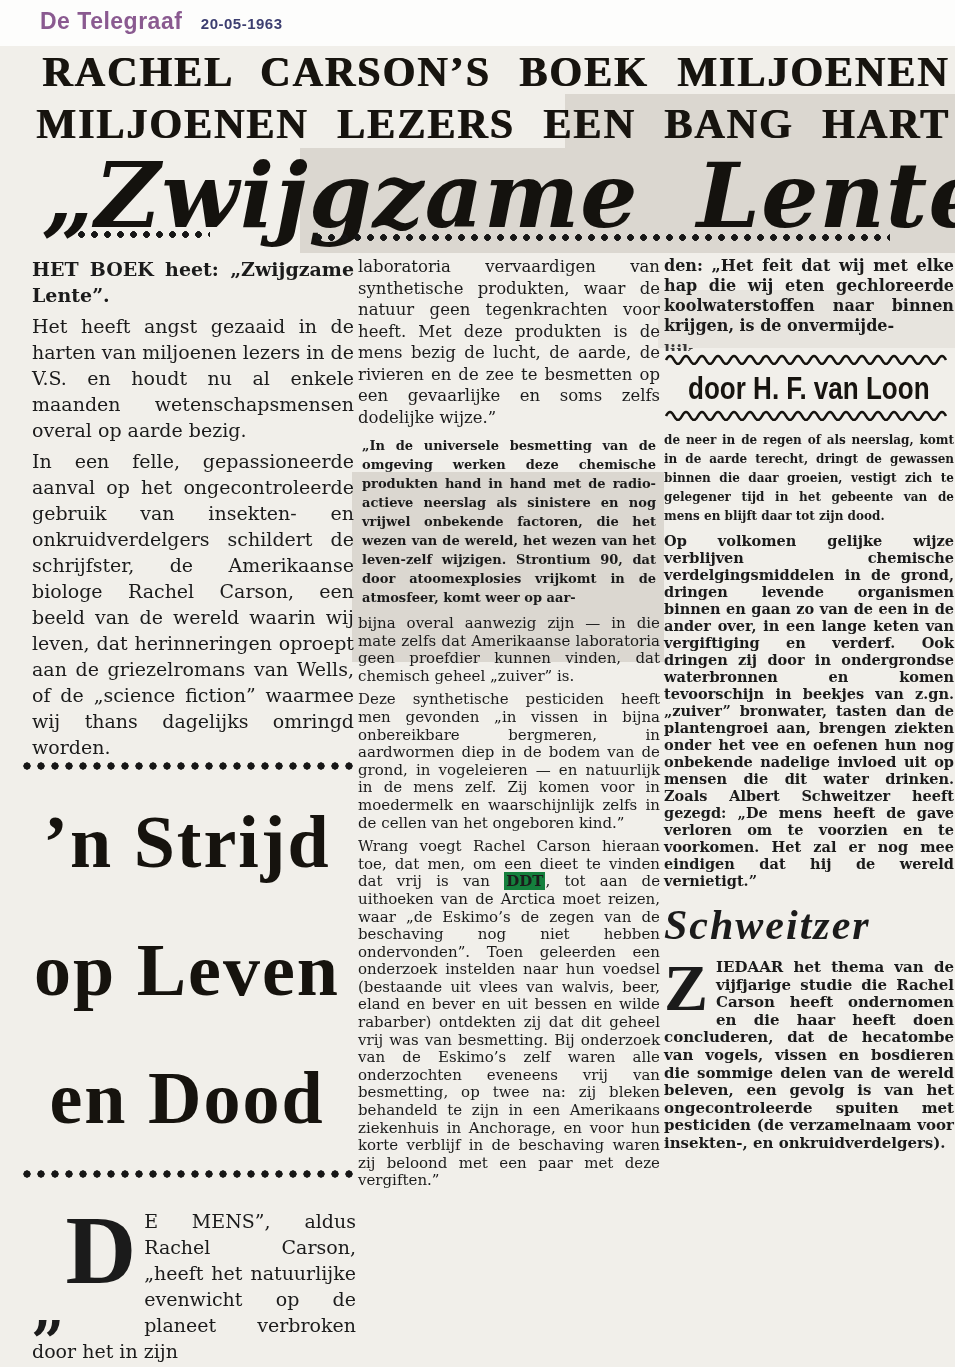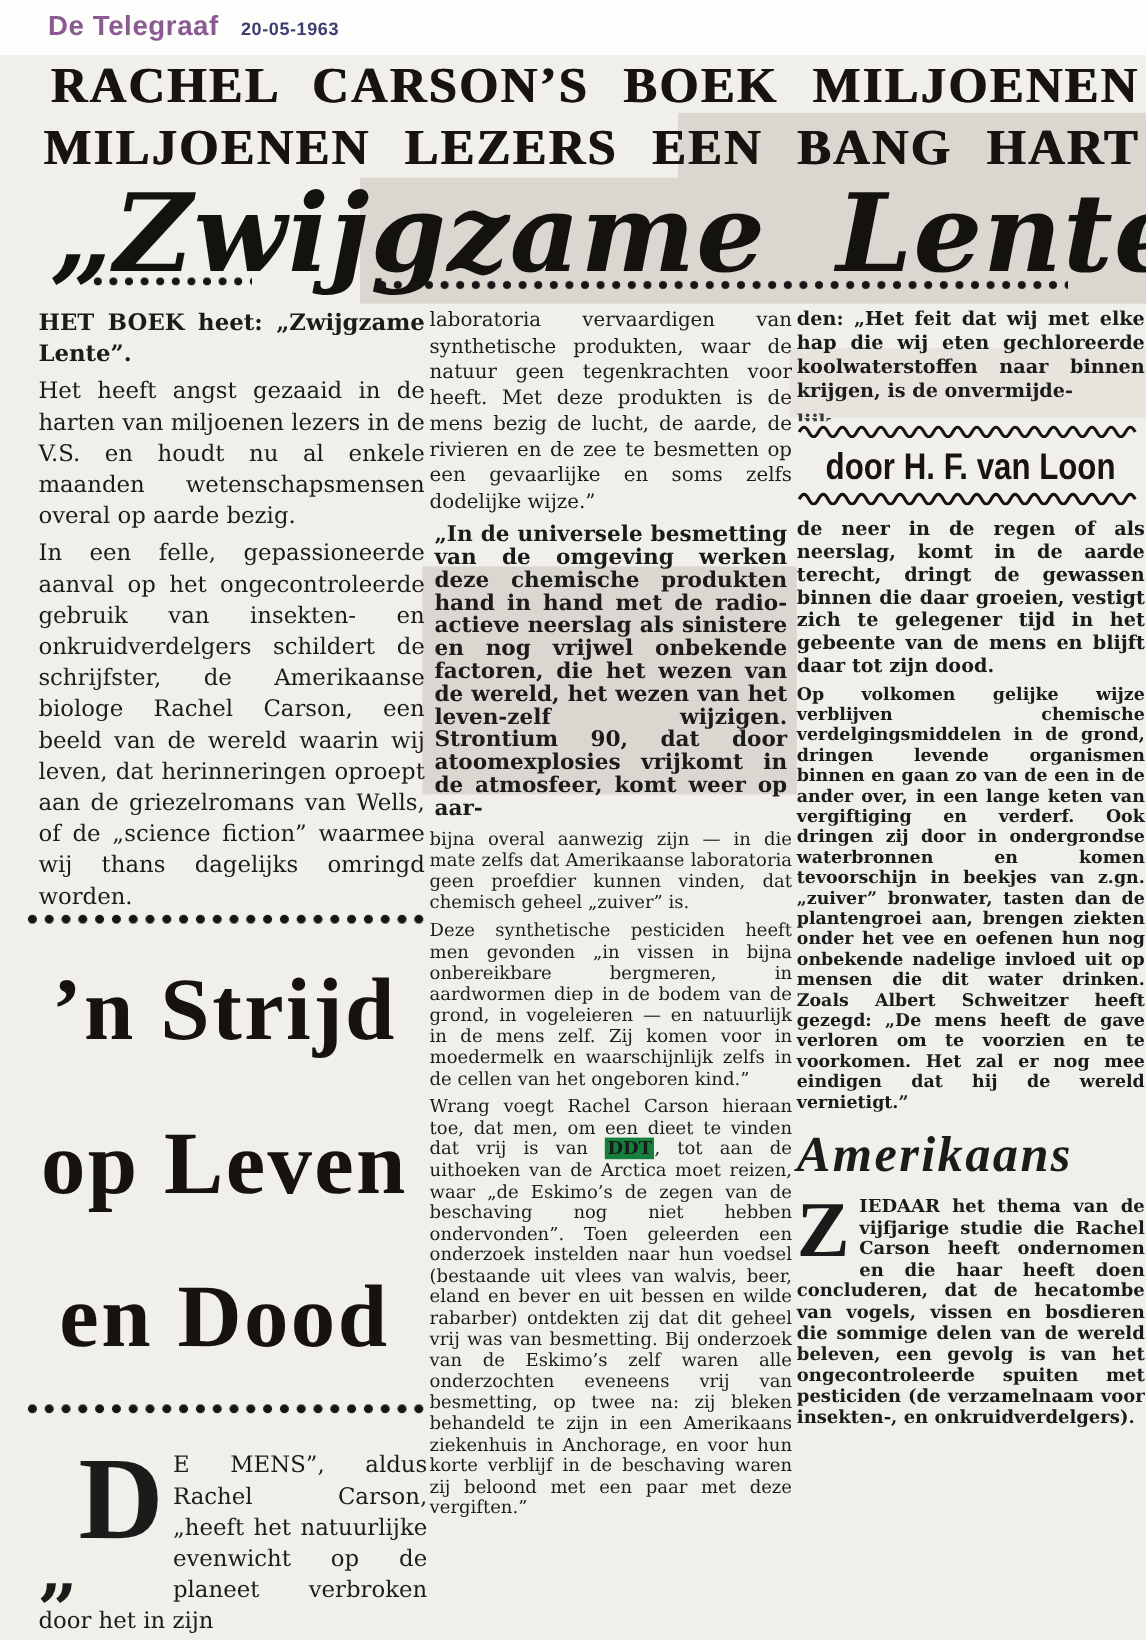--- a/index.html
+++ b/index.html
@@ -38,33 +38,33 @@
       font-family:"Liberation Serif",serif;letter-spacing:2px;}
   .strijd h2 div{margin:0;}
   .col1-close{position:absolute;left:32px;top:1208px;width:324px;font-size:19px;line-height:26px;text-align:justify;}
   .dcwrap{float:left;margin:4px 8px 0 0;white-space:nowrap;}
   .dc-quote{font-size:58px;line-height:30px;vertical-align:-46px;font-weight:bold;}
   .dc-letter{font-size:98px;line-height:76px;font-weight:bold;font-family:"Liberation Serif",serif;}
 
   .col2{position:absolute;left:358px;top:256px;width:302px;}
   .col2 p{margin:0 0 6px 0;}
   .c2a{font-size:16.5px;line-height:21.5px;}
-  .c2band{font-weight:bold;font-size:18px;line-height:19px;position:relative;padding:2px 4px;}
+  .c2band{font-weight:bold;font-size:13px;line-height:19px;position:relative;padding:2px 4px;}
   .c2b{font-size:15px;line-height:17.6px;}
   .hl-ddt{background:#15803d;font-weight:bold;padding:0 2px;}
 
   .col3{position:absolute;left:664px;top:256px;width:290px;}
   .col3 p{margin:0 0 6px 0;}
   .c3a{font-weight:bold;font-size:16px;line-height:20px;}
   .cutline{height:9px;overflow:hidden;font-weight:bold;font-size:16px;line-height:20px;opacity:.85;}
   .bylinebox{margin:2px 0 10px 0;text-align:center;}
   .byline-text{display:inline-block;font-family:"Liberation Sans",sans-serif;font-weight:bold;
       font-size:31px;letter-spacing:0;transform:scaleX(.84);transform-origin:center;
       color:#17140f;margin:6px 0 2px 0;white-space:nowrap;}
-  .c3b{font-weight:bold;font-size:16px;line-height:19px;}
+  .c3b{font-weight:bold;font-size:12px;line-height:19px;}
   .c3c{font-weight:bold;font-size:14.5px;line-height:17px;}
   .vergiften{font-style:italic;font-weight:bold;font-size:42px;margin:12px 0 10px 0;
       font-family:"Liberation Serif",serif;letter-spacing:2px;}
   .zwrap{float:left;margin:4px 8px 0 0;}
   .z-letter{font-size:66px;line-height:50px;font-weight:bold;font-family:"Liberation Serif",serif;}
   .c3d{font-weight:bold;font-size:15px;line-height:17.6px;}
   .wavy{display:block;}
 </style>
 </head>
 <body>
@@ -126,17 +126,17 @@
       </svg>
       <span class="byline-text">door H. F. van Loon</span>
       <svg class="wavy" width="288" height="12" viewBox="0 0 288 12">
         <path d="M2 7 q 4 -8 8 0 t 8 0 t 8 0 t 8 0 t 8 0 t 8 0 t 8 0 t 8 0 t 8 0 t 8 0 t 8 0 t 8 0 t 8 0 t 8 0 t 8 0 t 8 0 t 8 0 t 8 0 t 8 0 t 8 0 t 8 0 t 8 0 t 8 0 t 8 0 t 8 0 t 8 0 t 8 0 t 8 0 t 8 0 t 8 0 t 8 0 t 8 0 t 8 0 t 8 0 t 8 0" fill="none" stroke="#17140f" stroke-width="2.6"></path>
       </svg>
     </div>
 
     <p class="c3b">de neer in de regen of als neerslag, komt in de aarde terecht, dringt de gewassen binnen die daar groeien, vestigt zich te gelegener tijd in het gebeente van de mens en blijft daar tot zijn dood.</p>
     <p class="c3c">Op volkomen gelijke wijze verblijven chemische verdelgingsmiddelen in de grond, dringen levende organismen binnen en gaan zo van de een in de ander over, in een lange keten van vergiftiging en verderf. Ook dringen zij door in ondergrondse waterbronnen en komen tevoorschijn in beekjes van z.gn. „zuiver” bronwater, tasten dan de plantengroei aan, brengen ziekten onder het vee en oefenen hun nog onbekende nadelige invloed uit op mensen die dit water drinken. Zoals Albert Schweitzer heeft gezegd: „De mens heeft de gave verloren om te voorzien en te voorkomen. Het zal er nog mee eindigen dat hij de wereld vernietigt.”</p>
 
-    <div class="vergiften">Amerikaans</div>
+    <div class="vergiften">Schweitzer</div>
 
     <p class="c3d"><span class="zwrap"><span class="z-letter">Z</span></span><span>IEDAAR het thema van de vijfjarige studie die Rachel Carson heeft ondernomen en die haar heeft doen concluderen, dat de hecatombe van vogels, vissen en bosdieren die sommige delen van de wereld beleven, een gevolg is van het ongecontroleerde spuiten met pesticiden (de verzamelnaam voor insekten-, en onkruidverdelgers).</span></p>
   </div>
 </div>
 
 </body></html>

